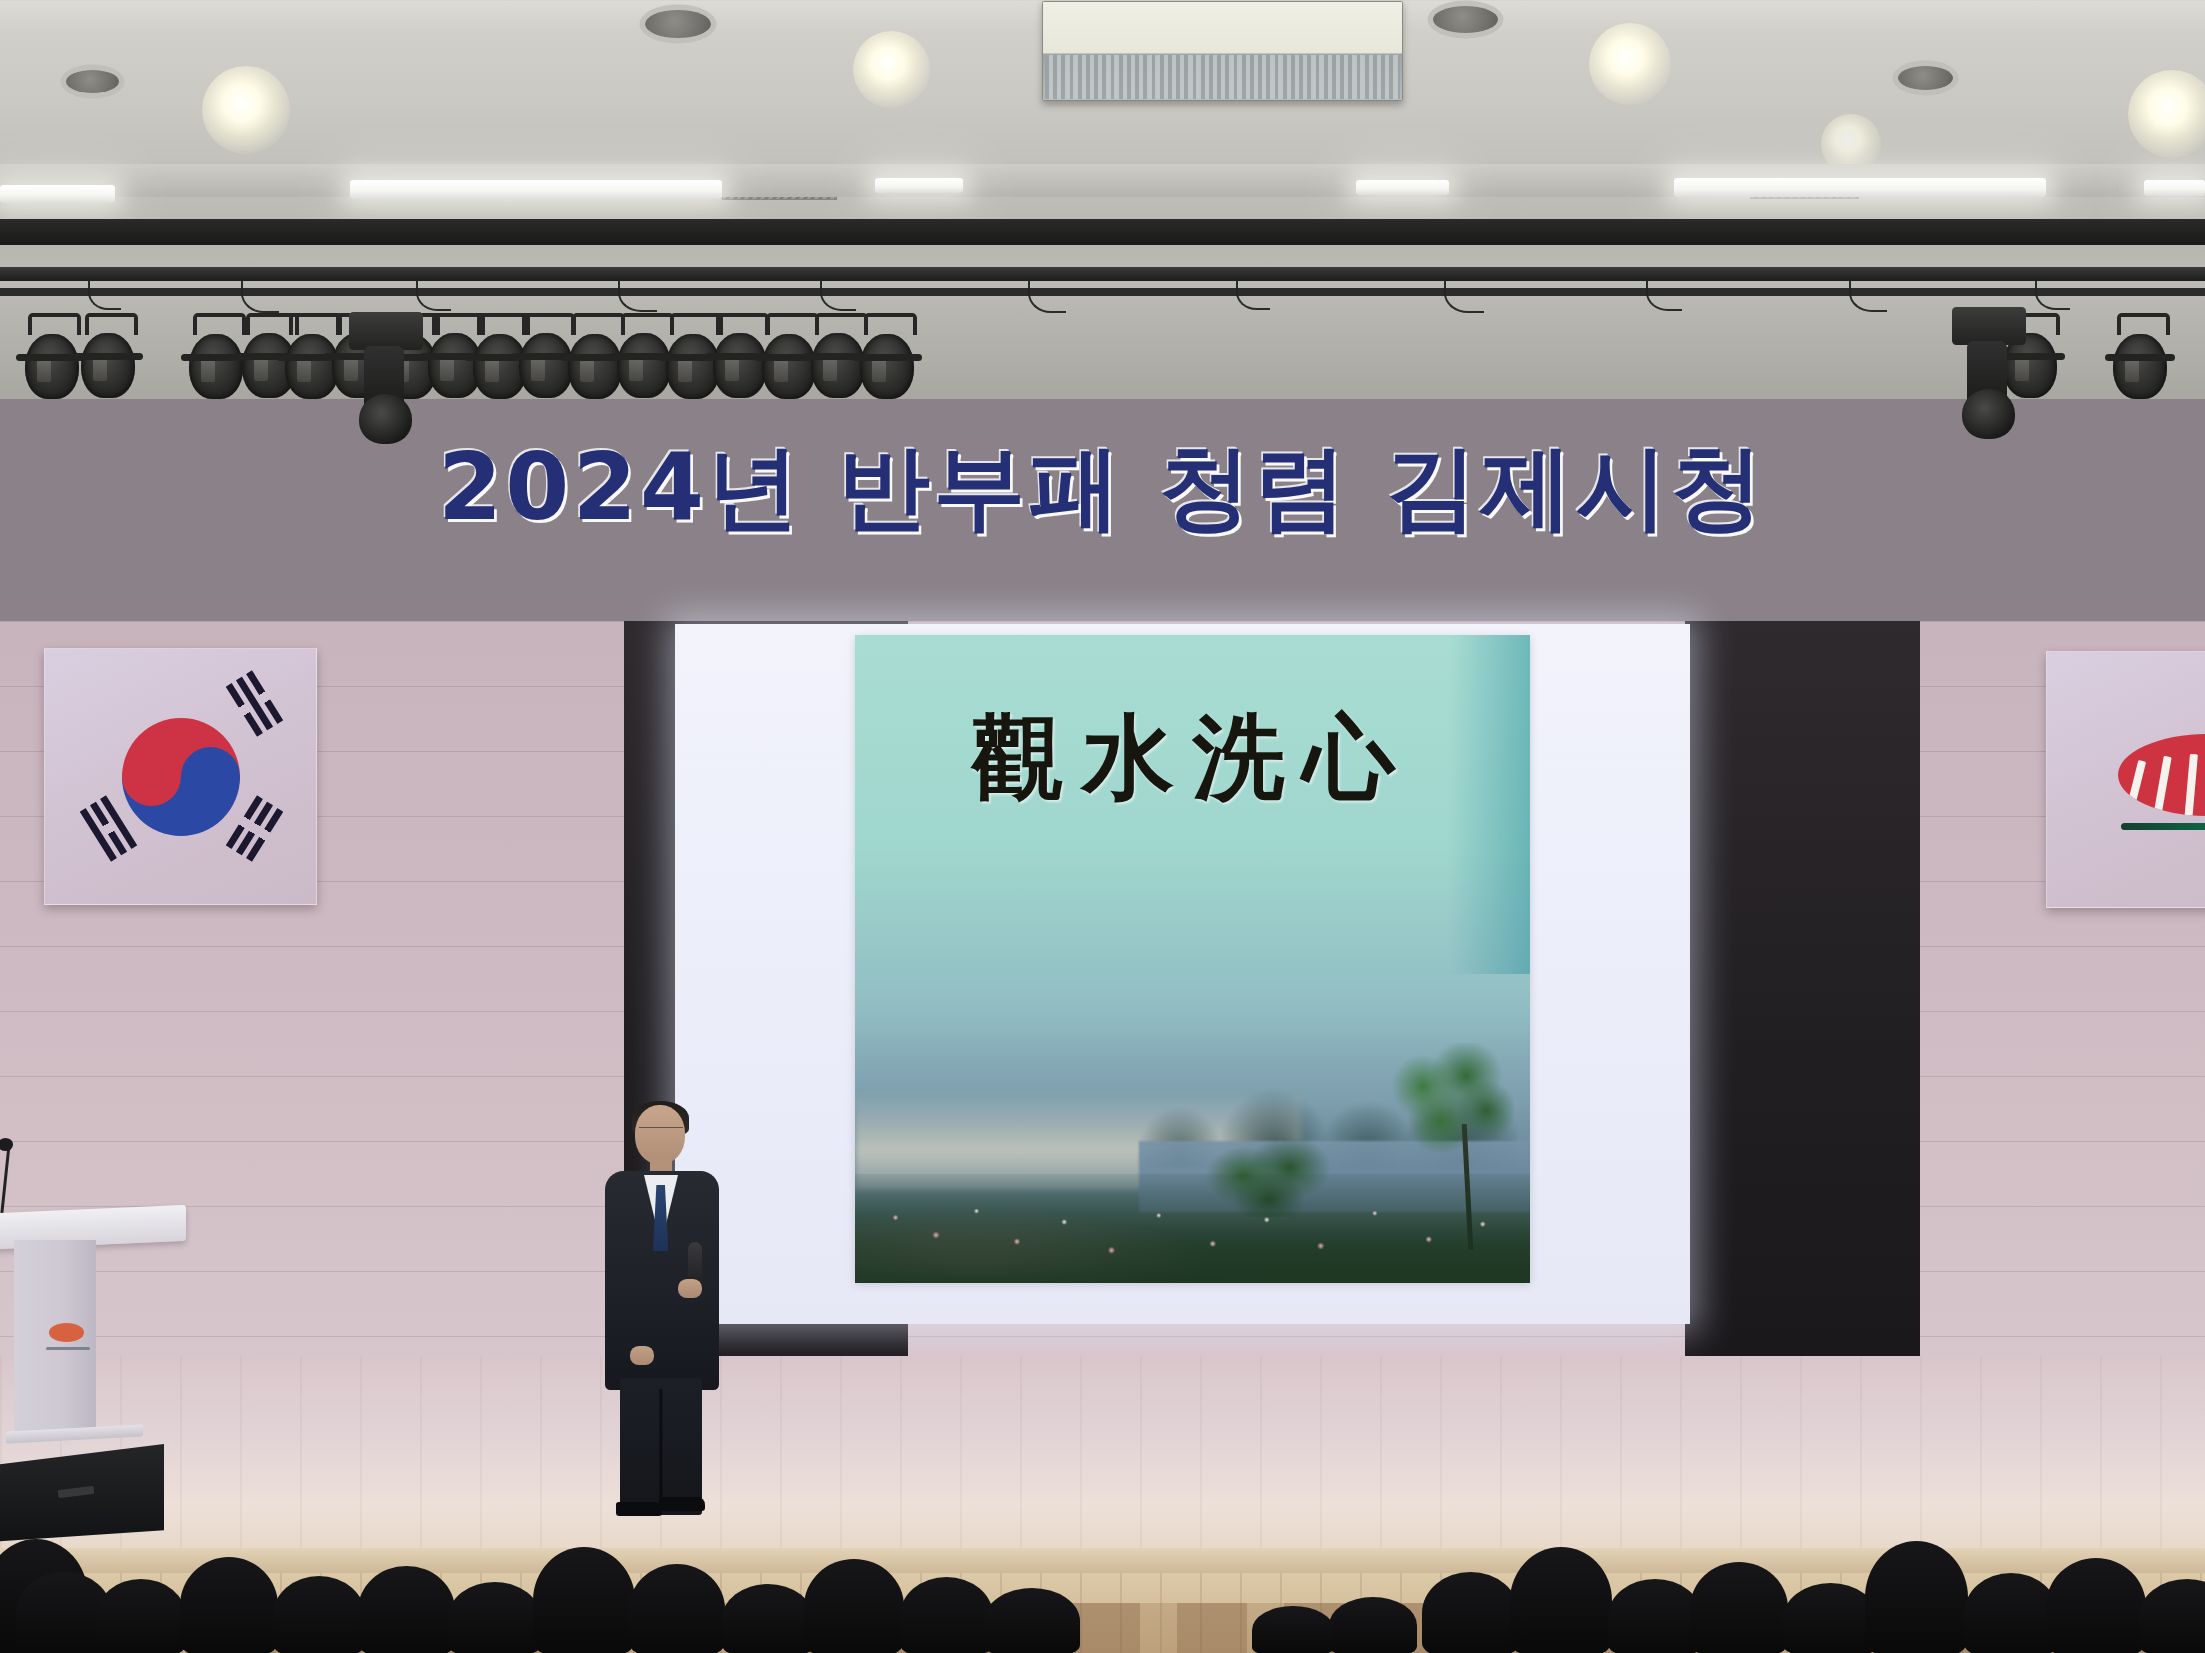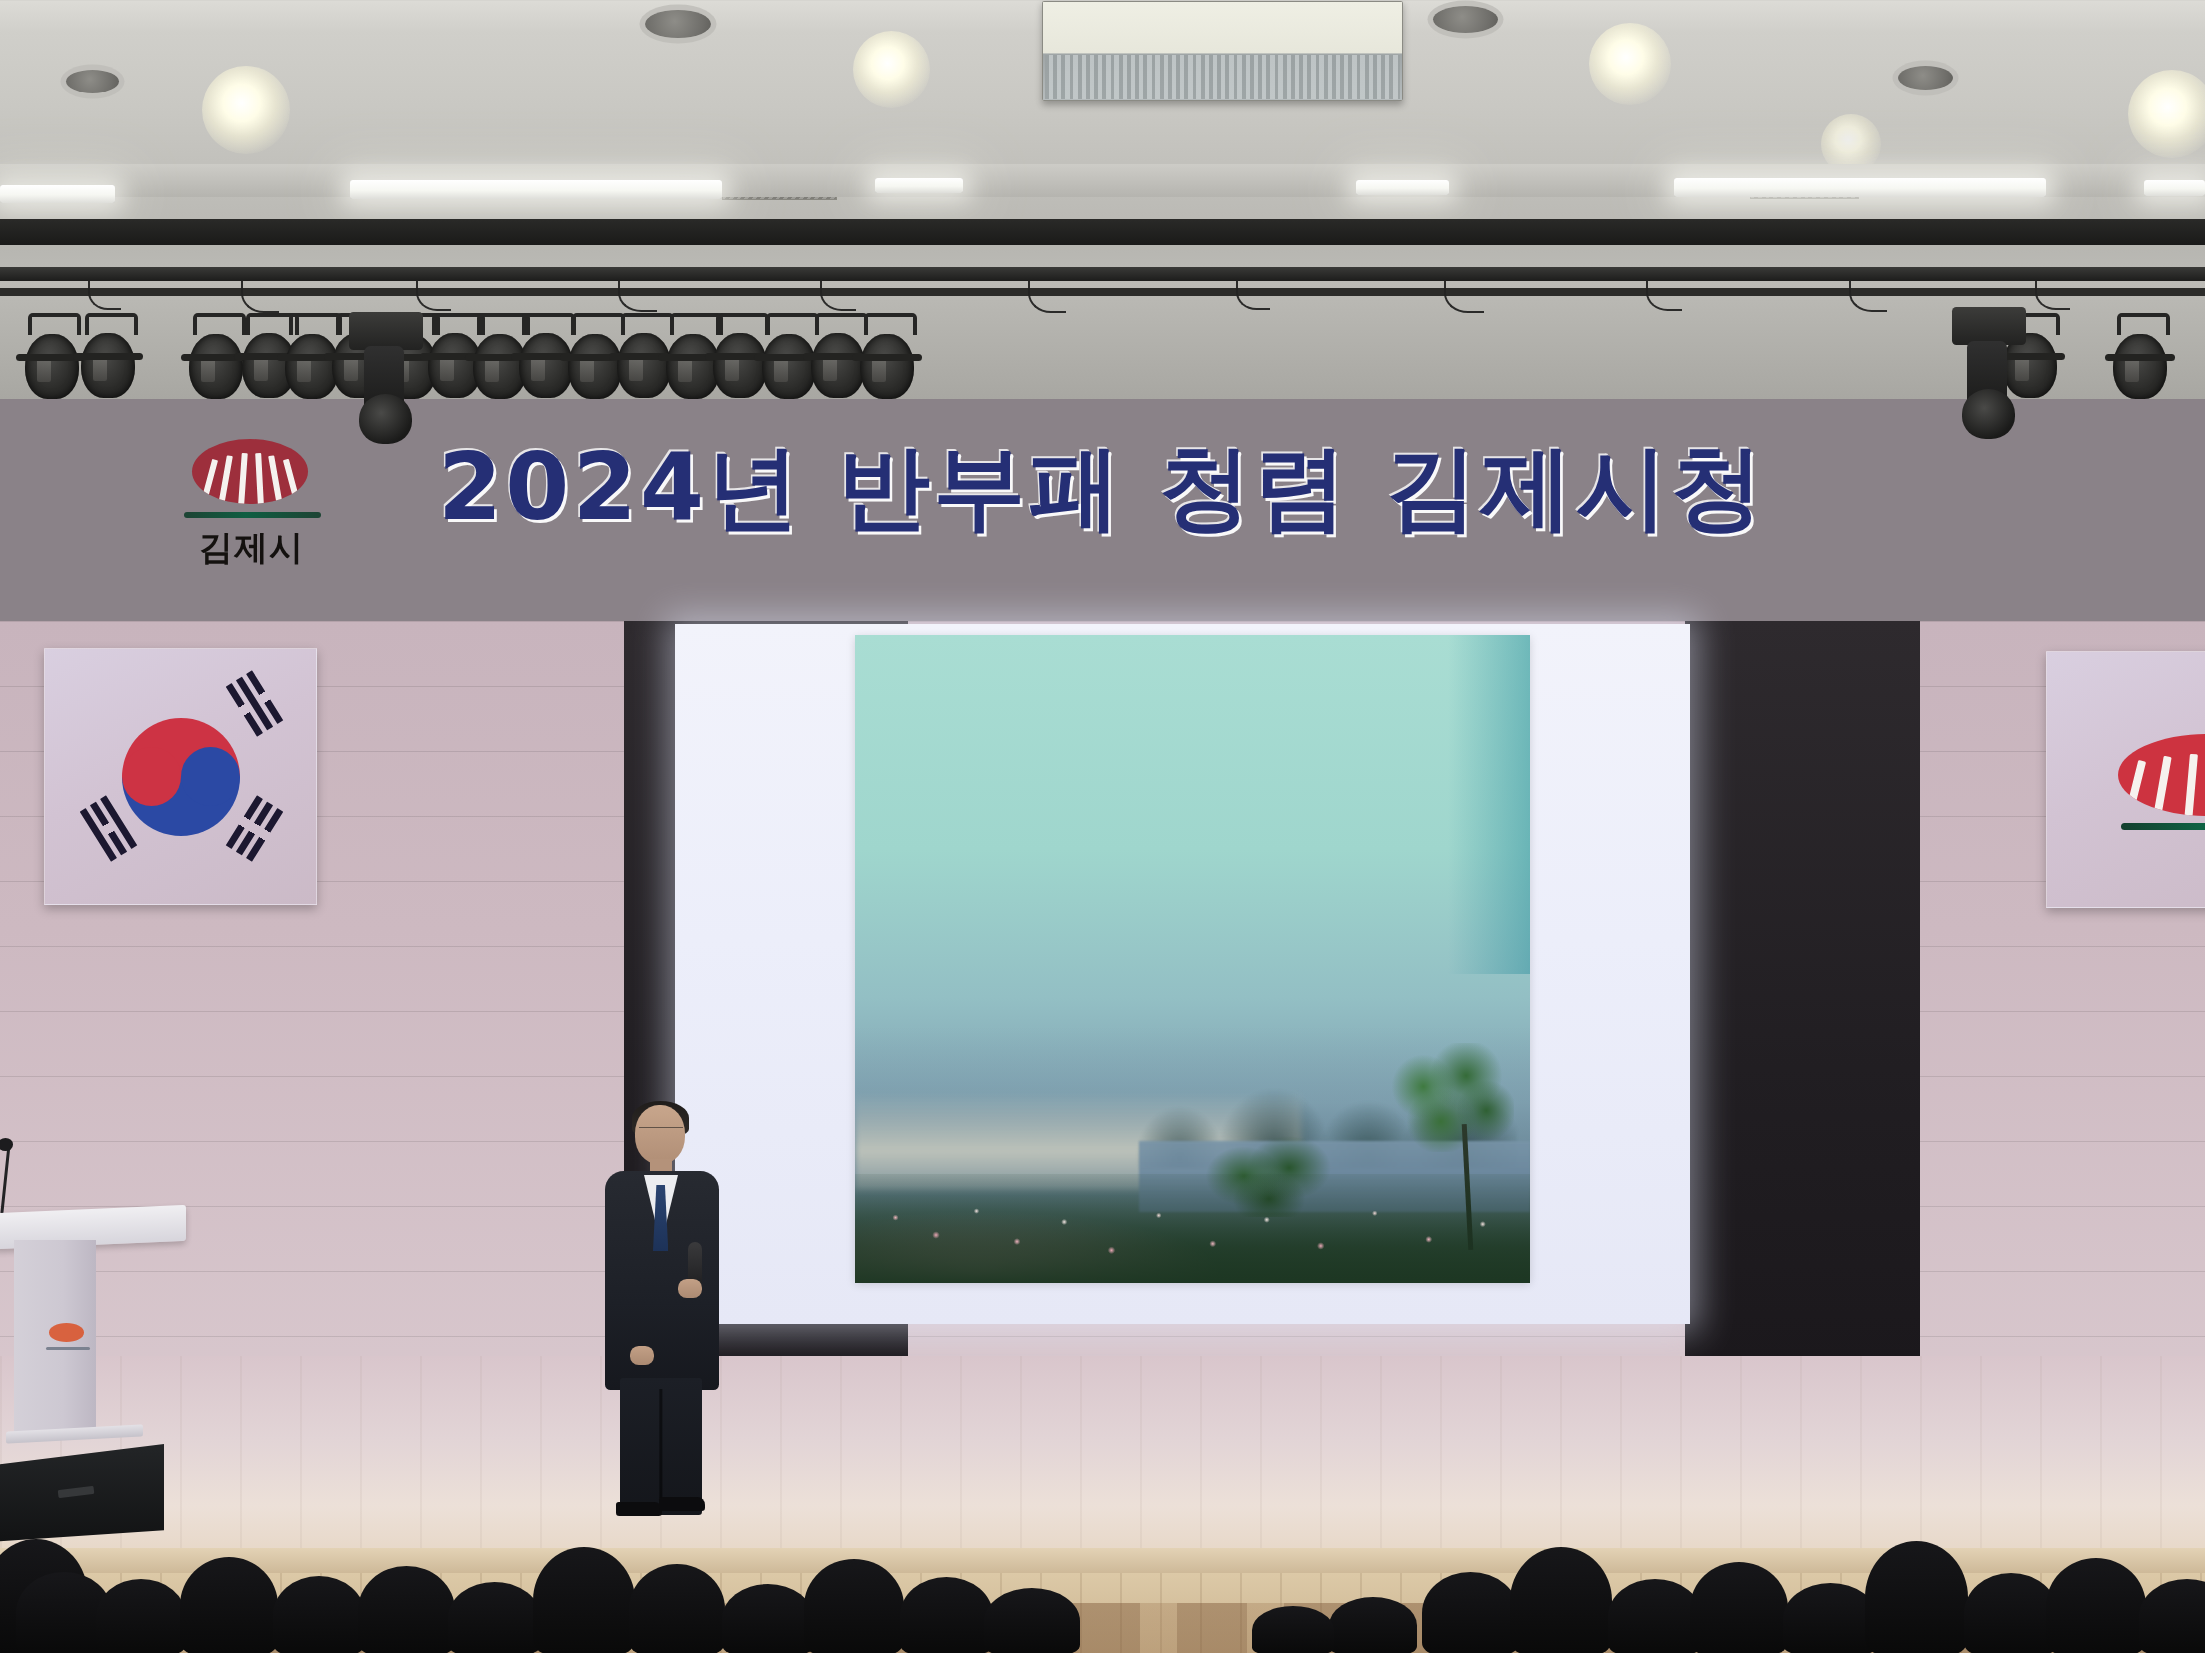--- a/index.html
+++ b/index.html
@@ -576,48 +576,37 @@
 
     </div>
     <div style="position:absolute;left:74px;top:171px;width:180px;height:7.1px;border-radius:3.8px;background:linear-gradient(90deg,#14402f,#0f6244 45%,#14402f);"></div>
     <span class="lbl">김제시 심볼</span>
   </div>
 
   <div class="screen">
     <div class="slide">
       <div class="slide-shade"></div>
 
+      <div class="hanja-line" style="top:61px;">觀水洗心</div>
 
 
       <div class="painting">
         <div class="mist"></div>
         <div class="far-trees"></div>
         <div class="lake"></div>
         <div class="big-tree-canopy"></div>
         <div class="big-tree-trunk"></div>
         <div class="bush"></div>
         <div class="flower-band"></div>
       </div>
       <span class="lbl">watercolor landscape: misty lake, trees and a flower meadow</span>
     </div>
   </div>
 
 
-  <div class="banner-logo">
-    <div class="gimje-ellipse">
-      <i style="left:7.7px;top:19.7px;width:5.5px;height:47px;transform:rotate(15deg);"></i>
-      <i style="left:26px;top:16.4px;width:6px;height:51px;transform:rotate(10deg);"></i>
-      <i style="left:46px;top:14.2px;width:6px;height:54px;transform:rotate(4deg);"></i>
-      <i style="left:66px;top:14.2px;width:6px;height:54px;transform:rotate(-3deg);"></i>
-      <i style="left:85px;top:16.4px;width:6px;height:51px;transform:rotate(-10deg);"></i>
-      <i style="left:103px;top:19.7px;width:5.5px;height:47px;transform:rotate(-15deg);"></i>
-    </div>
-    <div class="gimje-line"></div>
-    <div class="gimje-name">김제시</div>
-  </div>
 
   <div class="banner-title">2024년 반부패 청렴 김제시청</div>
 
   <div class="stage-floor"></div>
   <div class="floor-edge"></div>
   <div class="house-floor"></div>
   <div class="chair-row"></div>
 
   <div class="podium">
     <div class="mic-stand"></div>

